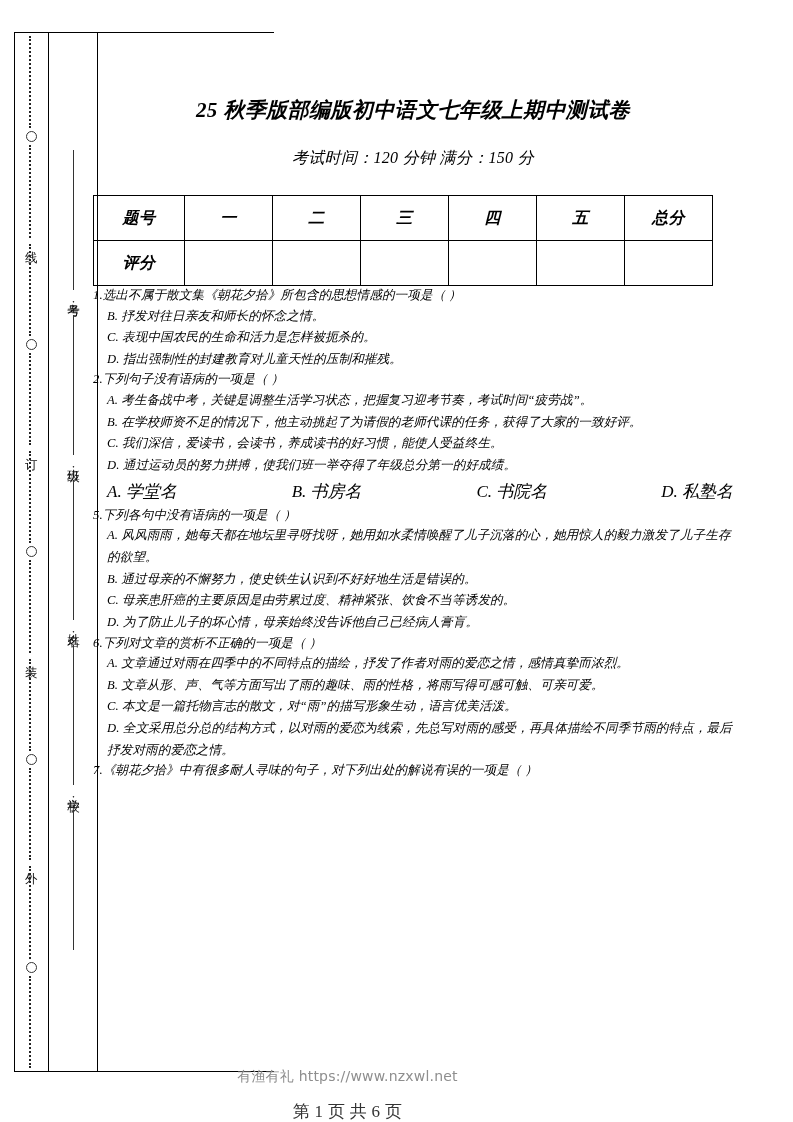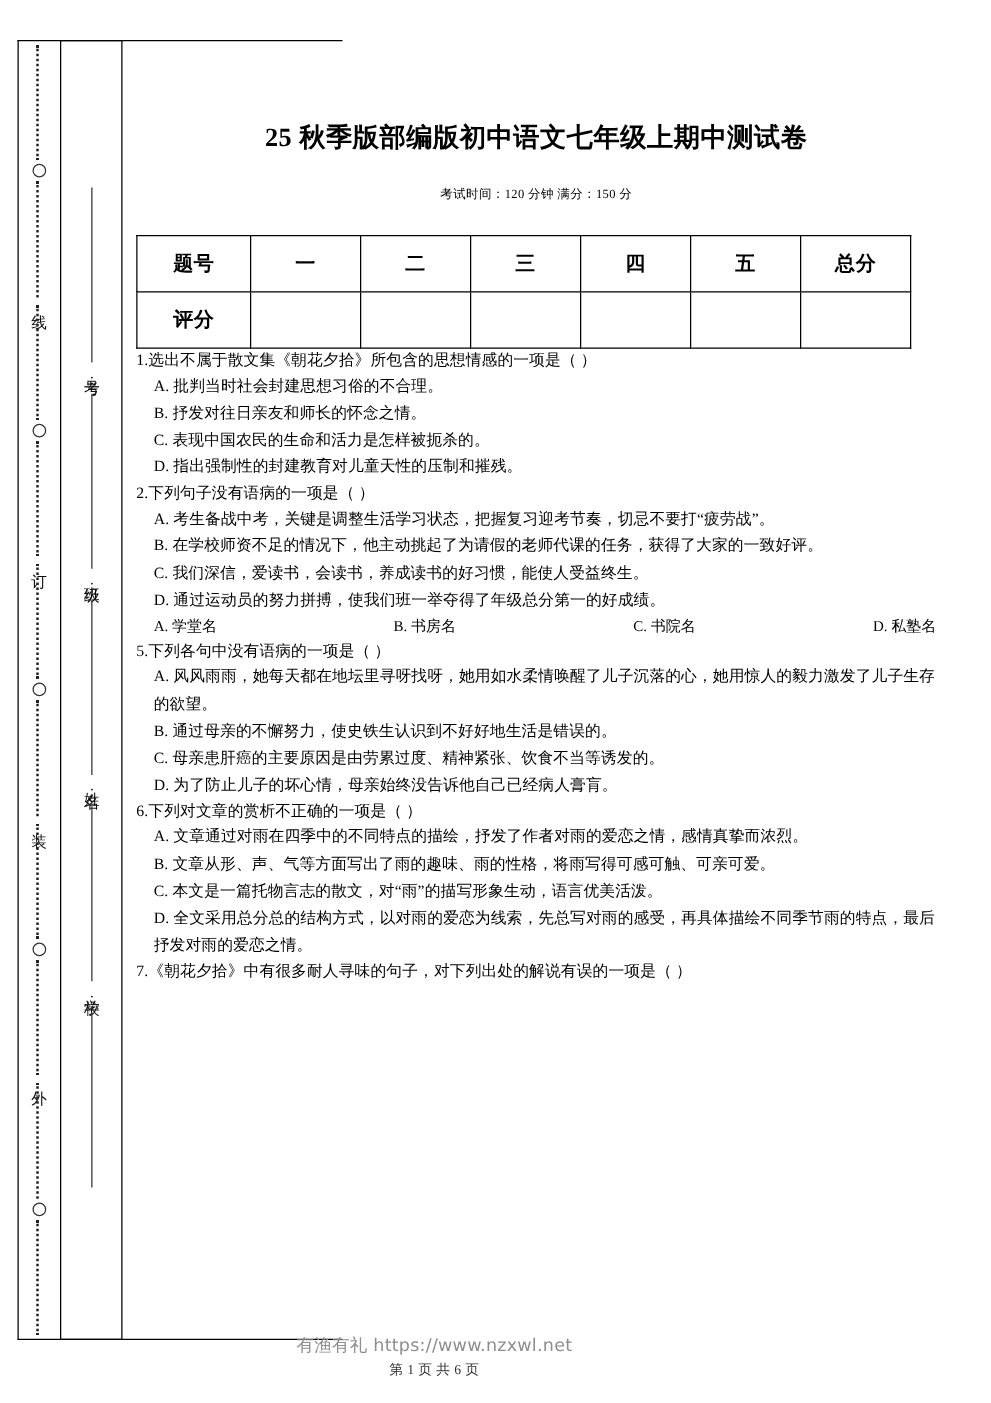--- a/index.html
+++ b/index.html
@@ -101,39 +101,40 @@
   .info-rule {
     flex: 1 1 auto;
     width: 0;
     border-left: 1px solid #333;
     min-height: 40px;
   }
 
   
   .content {
     position: absolute;
-    left: 109px;
+    left: 93px;
     top: 0;
     width: 640px;
     height: 820px;
+    font-style: italic;
   }
   .doc-title {
     margin: 0;
     padding-top: 96px;
     text-align: center;
     font-size: 21px;
     font-weight: bold;
     letter-spacing: 0.4px;
     font-family: "Liberation Serif", "DejaVu Serif", serif;
   }
   .doc-sub {
     margin: 0;
     padding-top: 24px;
     text-align: center;
-    font-size: 10px;
+    font-size: 16px;
     letter-spacing: 0.3px;
   }
 
   
   .score-table {
     margin: 26px 0 0 0;
     border-collapse: collapse;
     width: 620px;
     table-layout: fixed;
   }
@@ -164,21 +165,21 @@
   }
   .q-opt {
     font-size: 12.6px;
     line-height: 1.72;
     padding-left: 14px;
     letter-spacing: 0.1px;
   }
   .q-opts-row {
     display: flex;
     padding-left: 14px;
-    font-size: 12px;
+    font-size: 17px;
     line-height: 1.72;
   }
   .q-opts-row .q-opt-inline {
     flex: 1 1 0;
     white-space: nowrap;
   }
   .q-opts-row .q-opt-inline:last-child { flex: 0 0 auto; }
 
   
   .footer {
@@ -188,22 +189,22 @@
     width: 695px;
     text-align: center;
   }
   .watermark {
     font-size: 14px;
     color: #8e8e8e;
     font-family: "DejaVu Sans", sans-serif;
     letter-spacing: 0.2px;
   }
   .page-num {
-    margin-top: 2px;
-    font-size: 11px;
+    margin-top: 14px;
+    font-size: 17px;
     color: #333;
     letter-spacing: 0.3px;
   }
 </style>
 </head>
 <body>
 
 <div class="page-frame"></div>
 <div class="inner-frame"></div>
 
@@ -265,29 +266,28 @@
         <td></td>
         <td></td>
         <td></td>
       </tr>
     </tbody>
   </table>
 
 
   <div class="q-block">
     <div class="q-stem">1.选出不属于散文集《朝花夕拾》所包含的思想情感的一项是（    ）</div>
-    <div class="q-opt">A. 批判当时社会封建思想习俗的不合理。</div>
     <div class="q-opt">B. 抒发对往日亲友和师长的怀念之情。</div>
     <div class="q-opt">C. 表现中国农民的生命和活力是怎样被扼杀的。</div>
     <div class="q-opt">D. 指出强制性的封建教育对儿童天性的压制和摧残。</div>
   </div>
 
   <div class="q-block">
     <div class="q-stem">2.下列句子没有语病的一项是（    ）</div>
-    <div class="q-opt">A. 考生备战中考，关键是调整生活学习状态，把握复习迎考节奏，切忌不要打“疲劳战”。</div>
+    <div class="q-opt">A. 考生备战中考，关键是调整生活学习状态，把握复习迎考节奏，考试时间“疲劳战”。</div>
     <div class="q-opt">B. 在学校师资不足的情况下，他主动挑起了为请假的老师代课的任务，获得了大家的一致好评。</div>
     <div class="q-opt">C. 我们深信，爱读书，会读书，养成读书的好习惯，能使人受益终生。</div>
     <div class="q-opt">D. 通过运动员的努力拼搏，使我们班一举夺得了年级总分第一的好成绩。</div>
   </div>
 
   <div class="q-block">
     <div class="q-opts-row">
       <span class="q-opt-inline">A. 学堂名</span>
       <span class="q-opt-inline">B. 书房名</span>
       <span class="q-opt-inline">C. 书院名</span>

